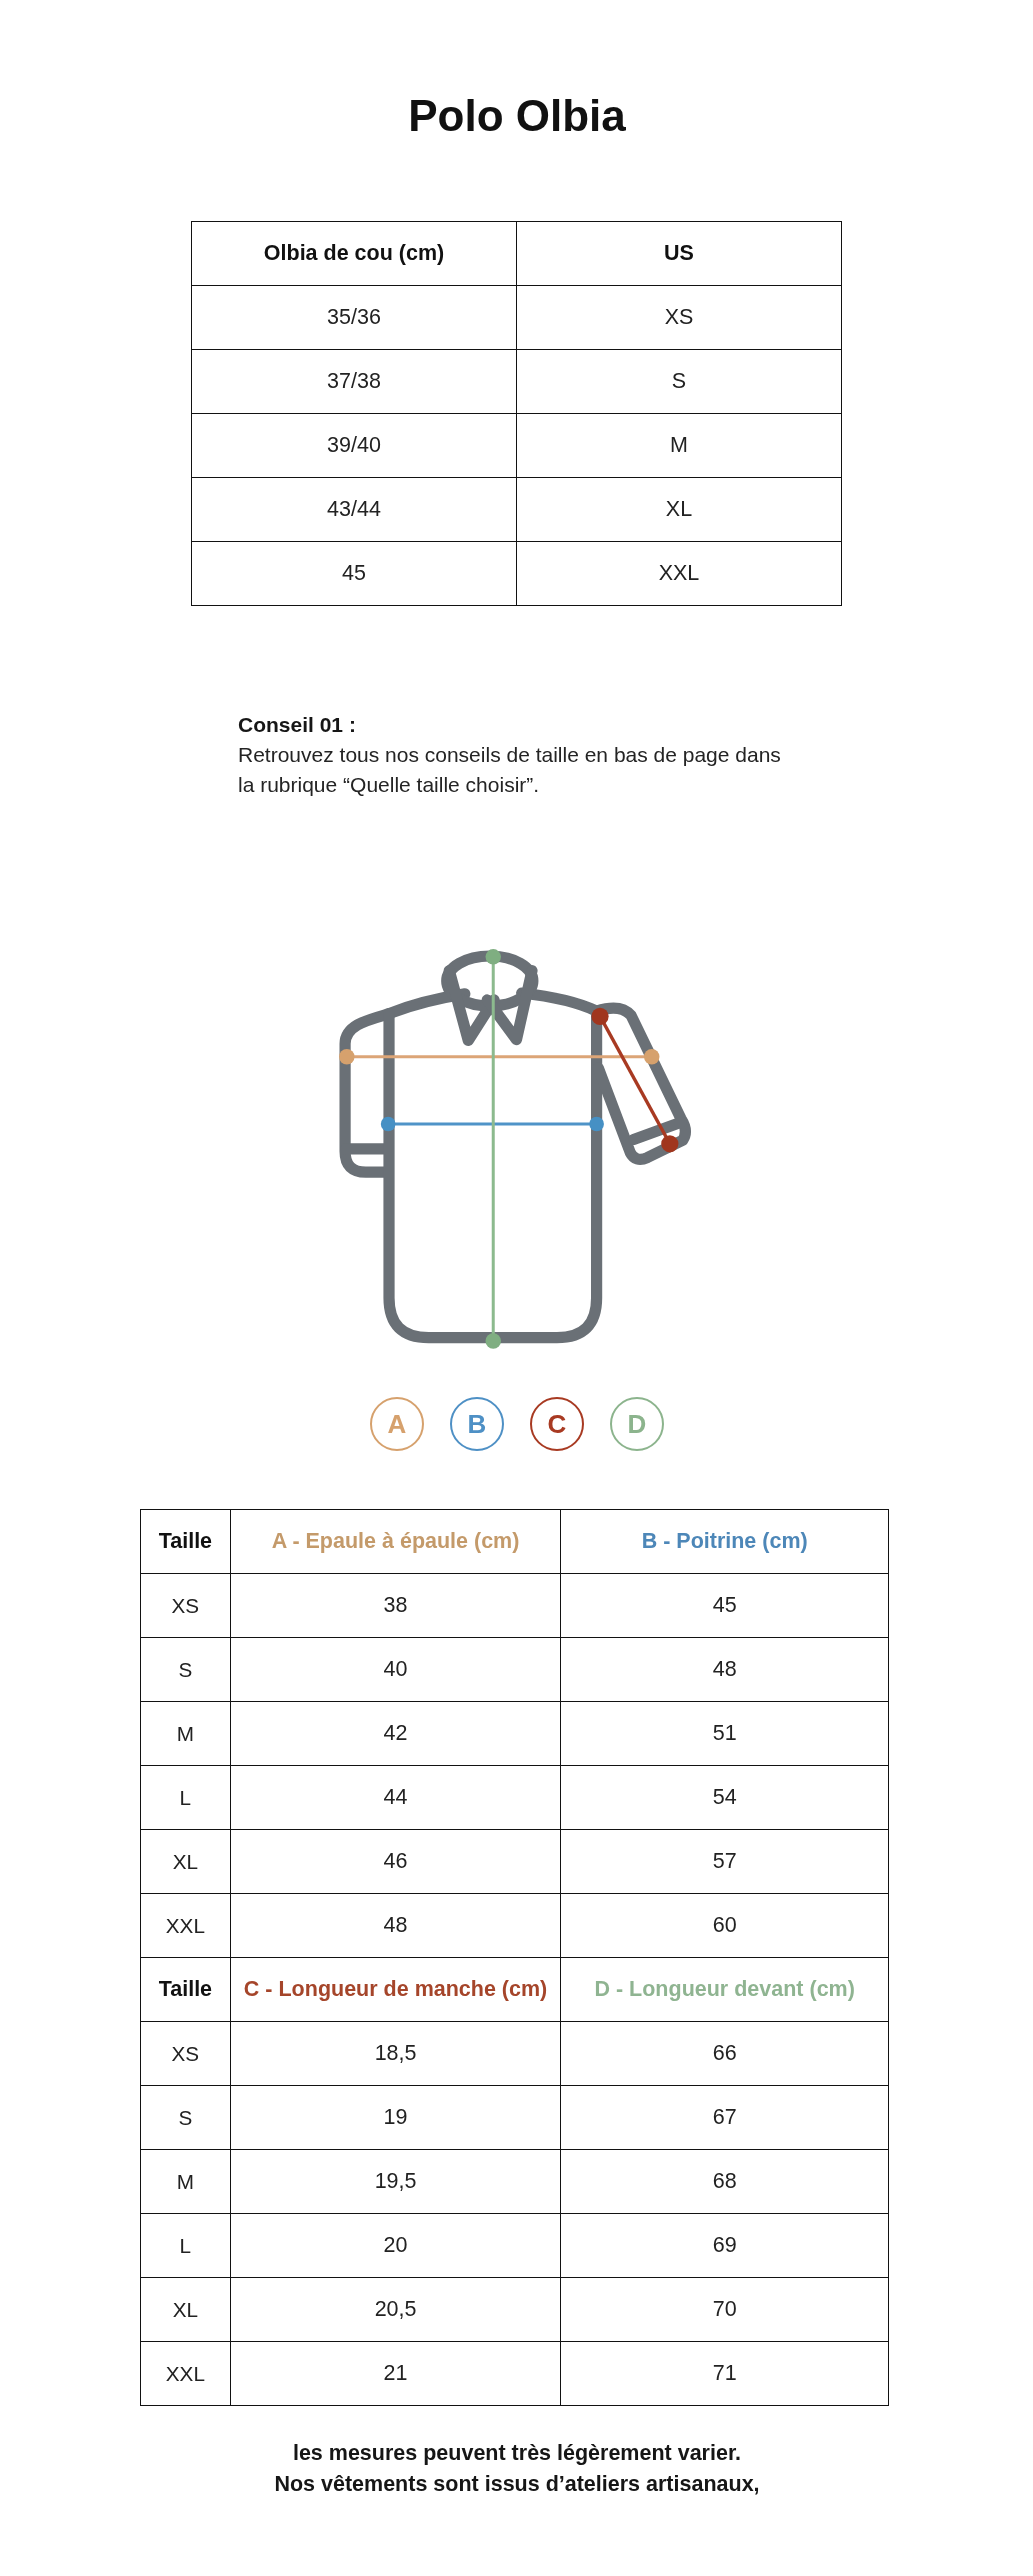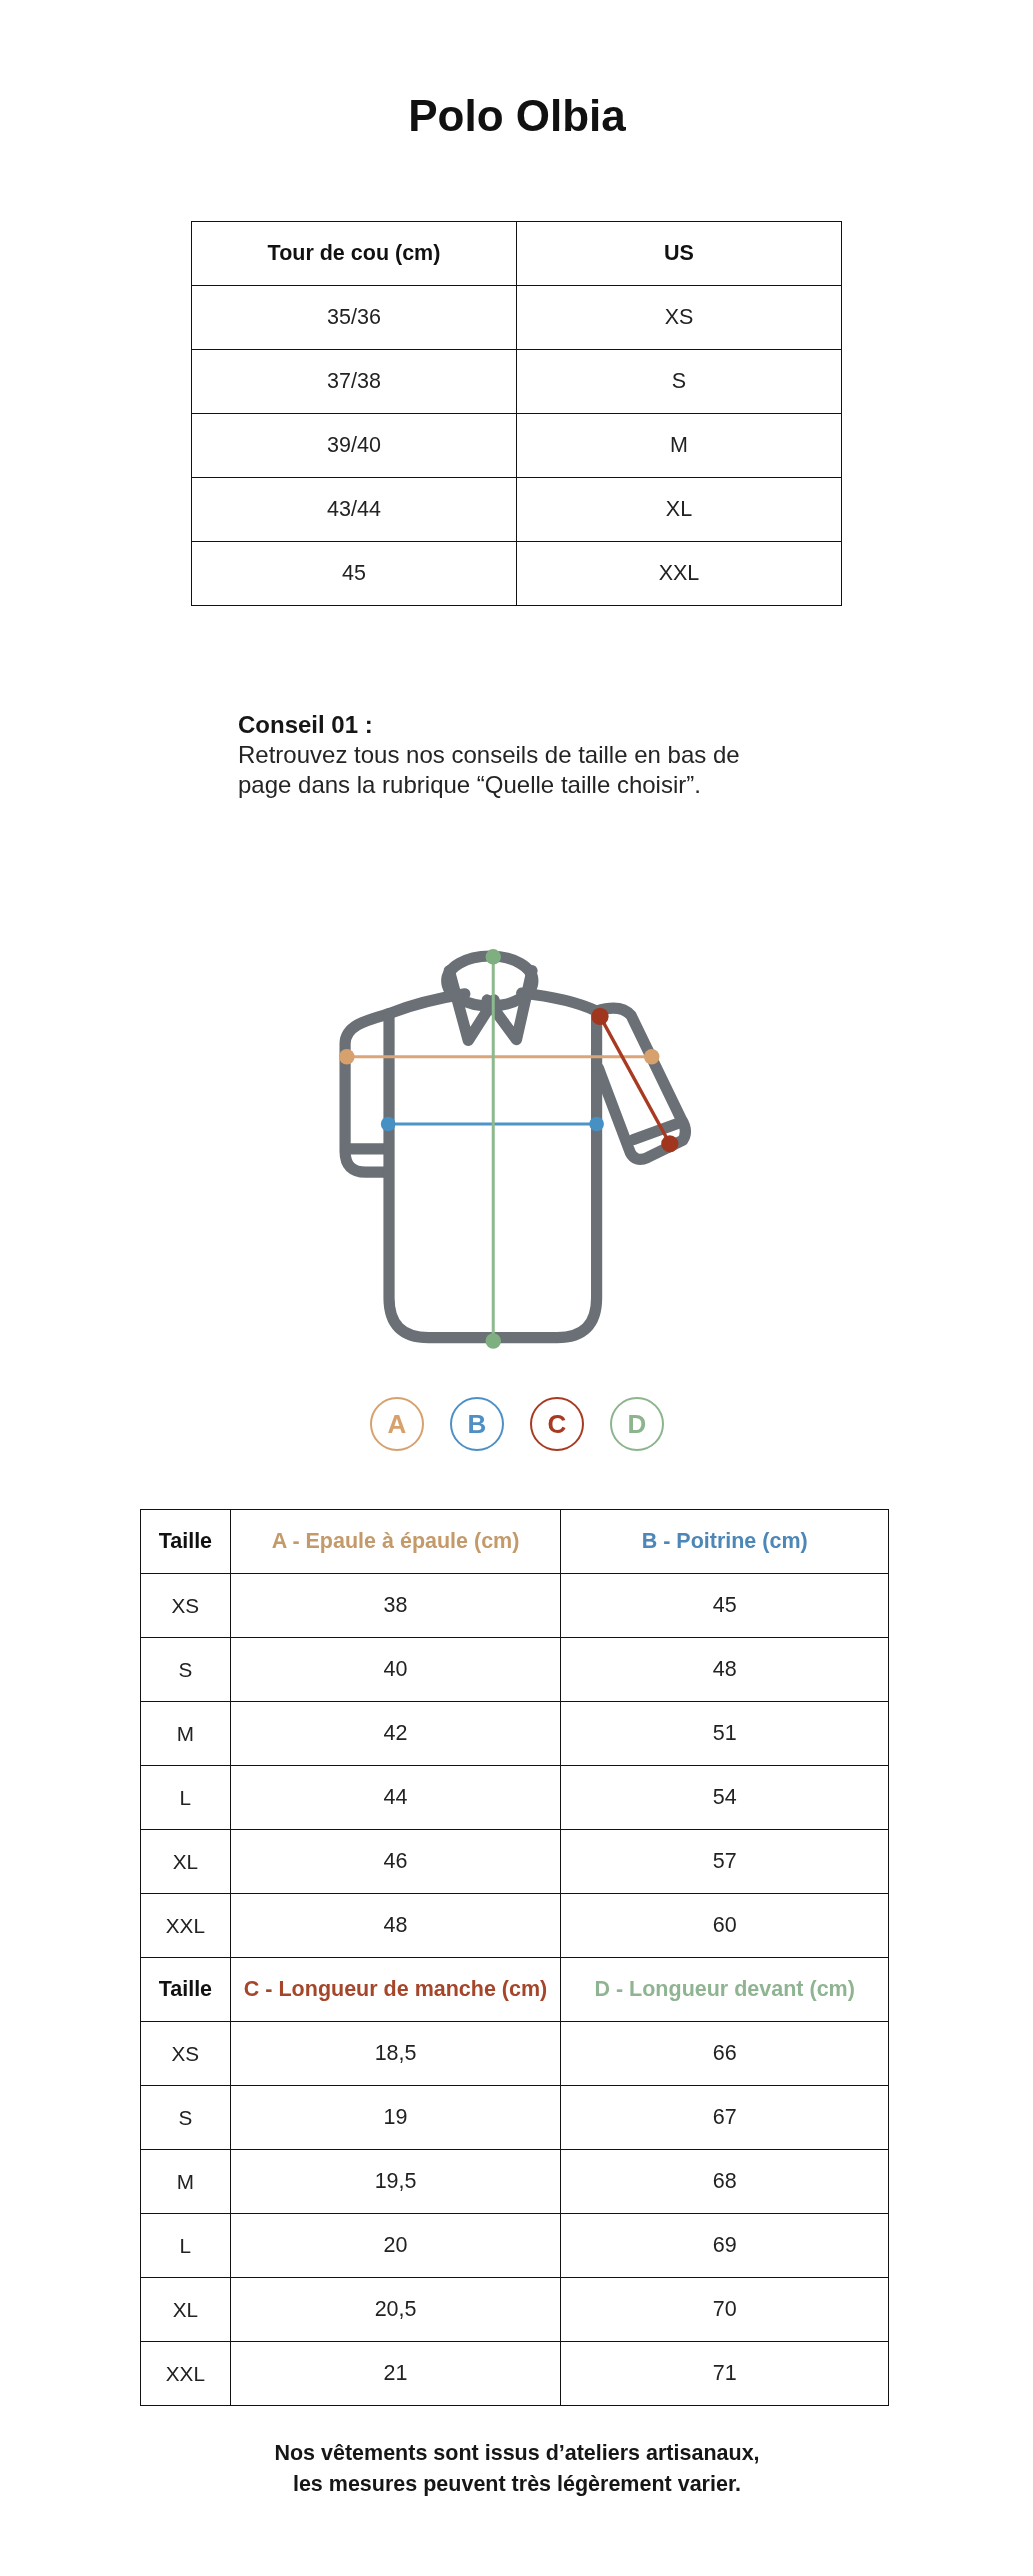--- a/index.html
+++ b/index.html
@@ -21,21 +21,21 @@
   .table2{position:absolute;top:1509px;left:140px;width:749px;}
   .table2 .col-size{width:12%;}
   .table2 .col-a{width:44.2%;}
   .table2 .col-b{width:43.8%;}
   .cell-size{font-size:20.7px;}
   .cell-ha{color:#c49a6a !important;}
   .cell-hb{color:#4d87b8 !important;}
   .cell-hc{color:#a5452a !important;}
   .cell-hd{color:#8fb491 !important;}
   
-  .tips{position:absolute;top:710px;left:238px;width:551px;font-size:24px;line-height:30px;color:#242424;}
+  .tips{position:absolute;top:710px;left:238px;width:551px;font-size:21px;line-height:30px;color:#242424;}
   .tip{margin:0 0 13px 0;}
   .tip-label{font-weight:700;color:#161616;}
   
   .figure{position:absolute;top:930px;left:327px;width:379px;height:431px;}
   
   .legend{position:absolute;top:1397px;left:0;width:100%;
           display:flex;justify-content:center;gap:26px;}
   .legend-circle{width:50px;height:50px;border:2.6px solid;border-radius:50%;
           display:flex;align-items:center;justify-content:center;
           font-size:26px;font-weight:700;background:#fff;}
@@ -54,21 +54,21 @@
   <h2 class="page-subtitle">Polo Olbia</h2>
 </div>
 
 <table class="table1">
   <colgroup>
       <col>
       <col>
     </colgroup>
   <tbody>
     <tr class="hdr">
-      <td>Tour de cou (cm)</td>
+      <td>Olbia de cou (cm)</td>
       <td>US</td>
     </tr>
   </tbody>
   <tbody>
       <tr>
         <td class="cell-val">35/36</td>
         <td class="cell-val">XS</td>
       </tr>
       <tr>
         <td class="cell-val">37/38</td>
@@ -228,16 +228,16 @@
       </tr>
       <tr>
         <td class="cell-size">XXL</td>
         <td class="cell-val">21</td>
         <td class="cell-val">71</td>
       </tr>
     </tbody>
 </table>
 
 <div class="footer">
+  <div>les mesures peuvent très légèrement varier.</div>
   <div>Nos vêtements sont issus d’ateliers artisanaux,</div>
-  <div>les mesures peuvent très légèrement varier.</div>
 </div>
 
 
 </body></html>

